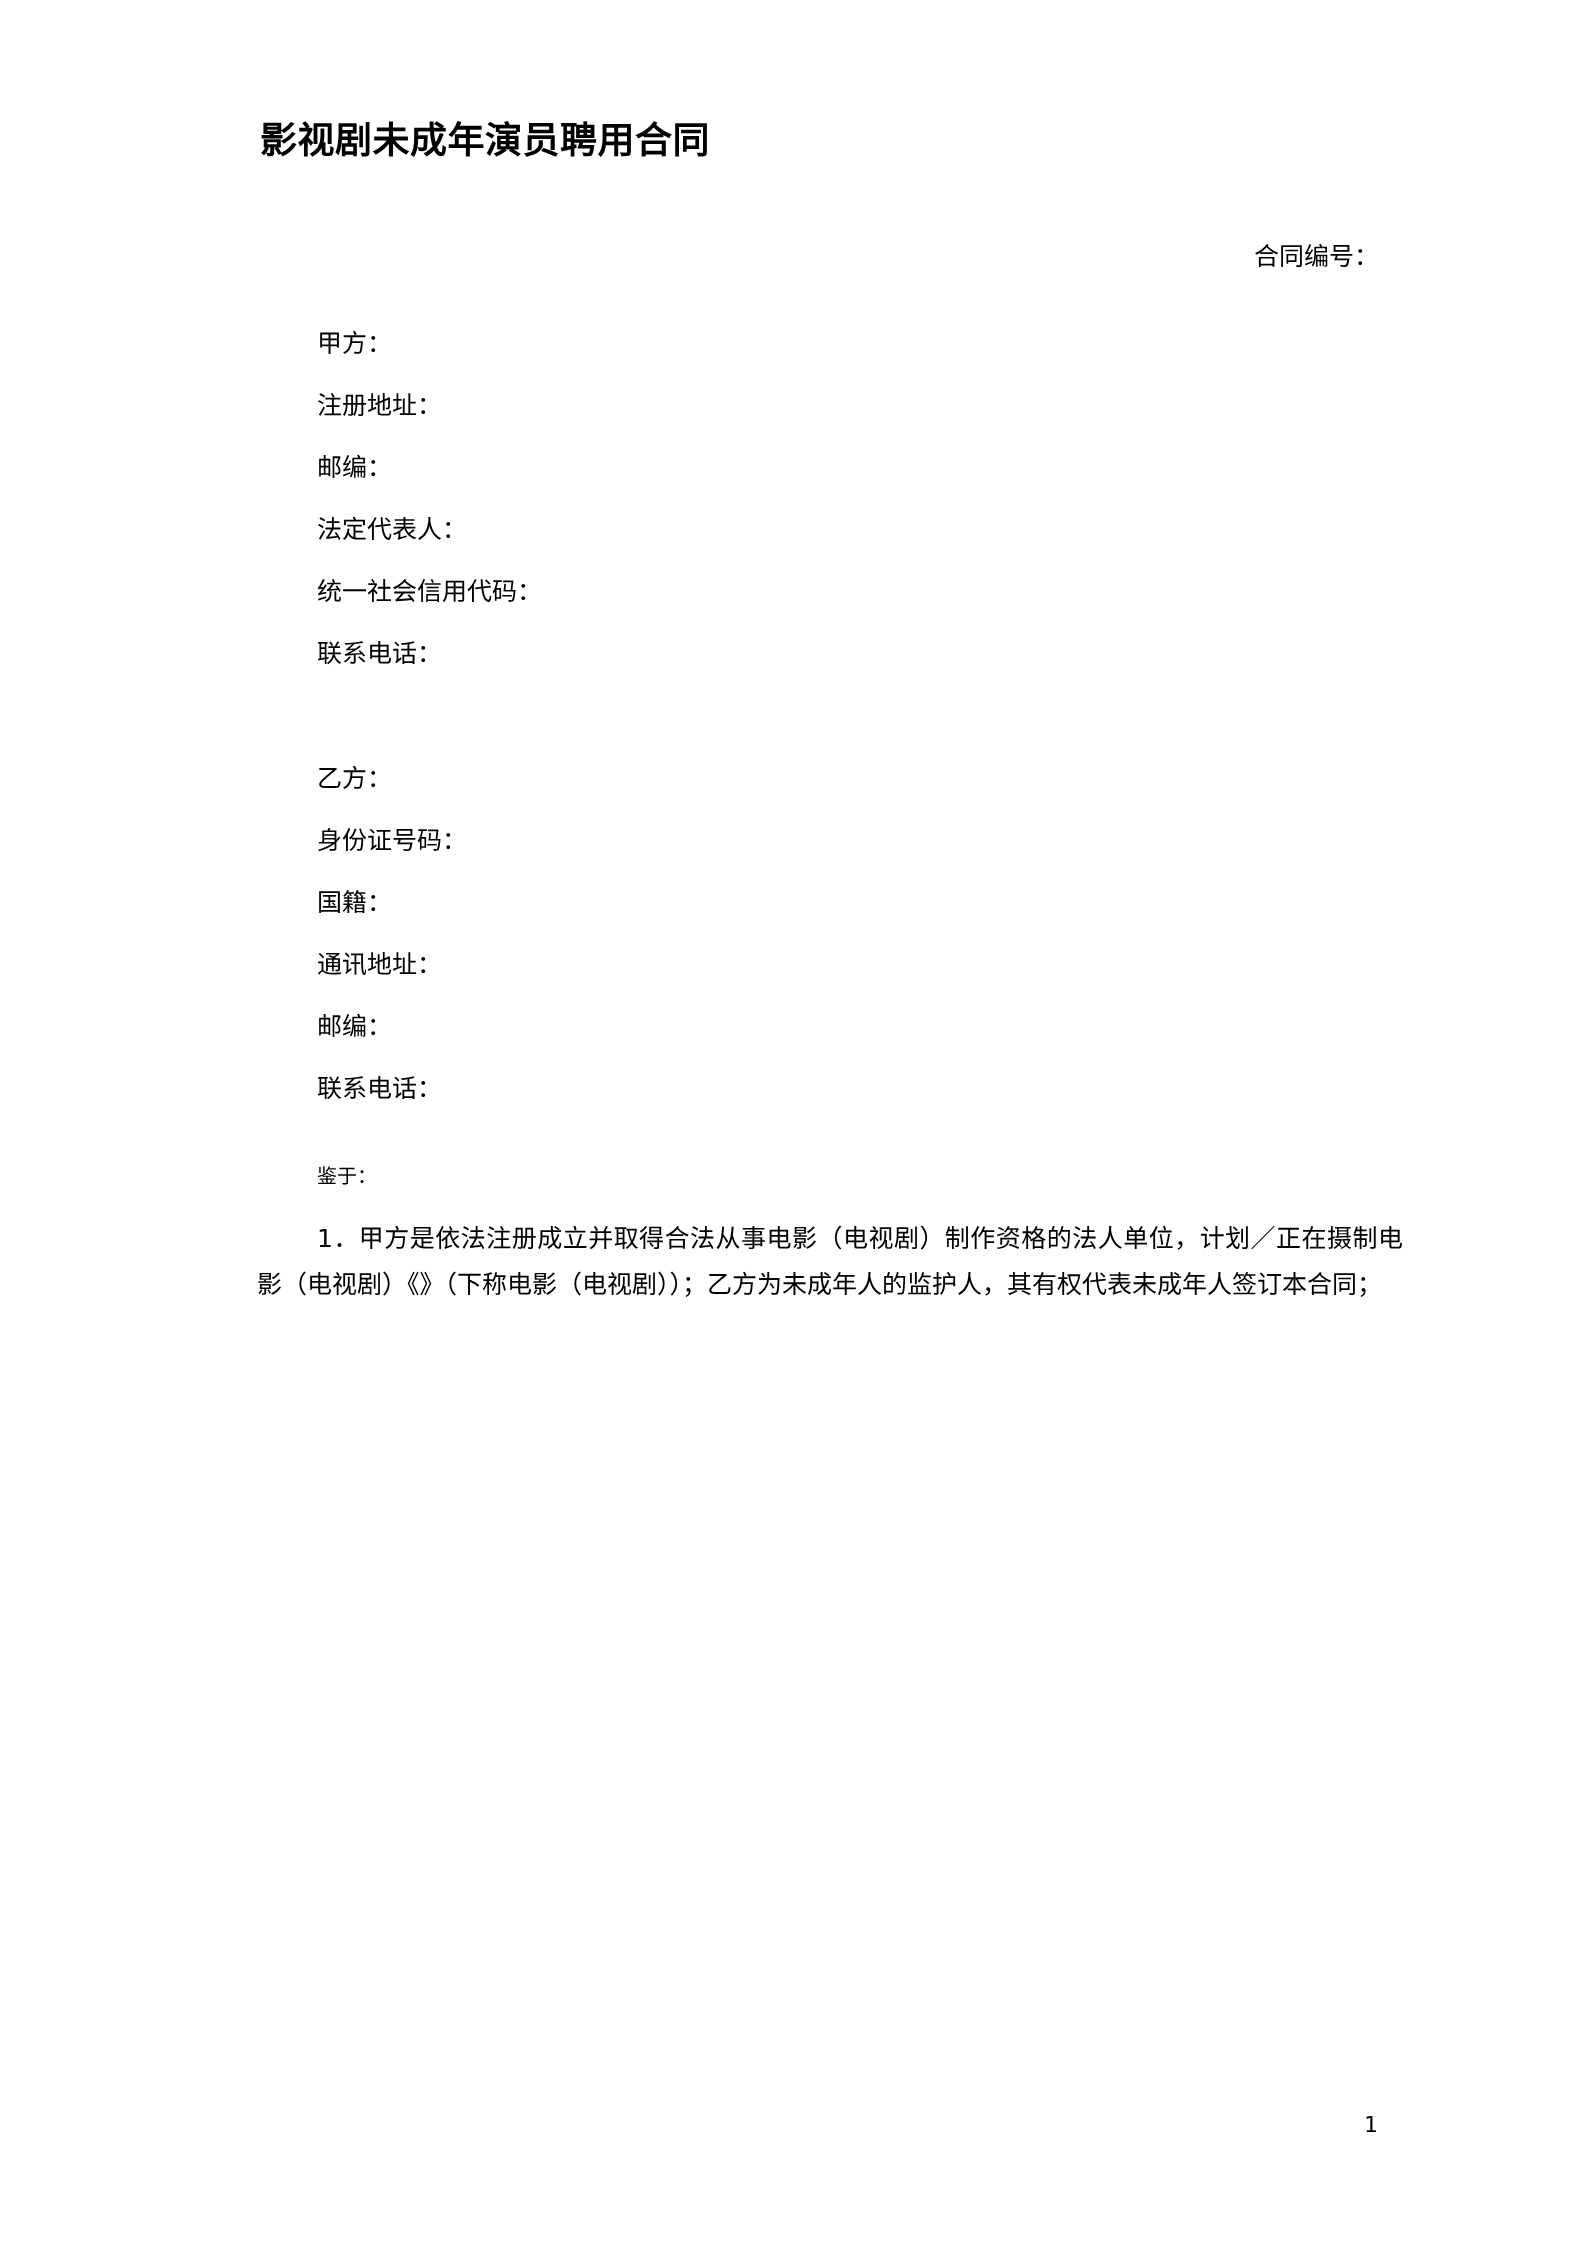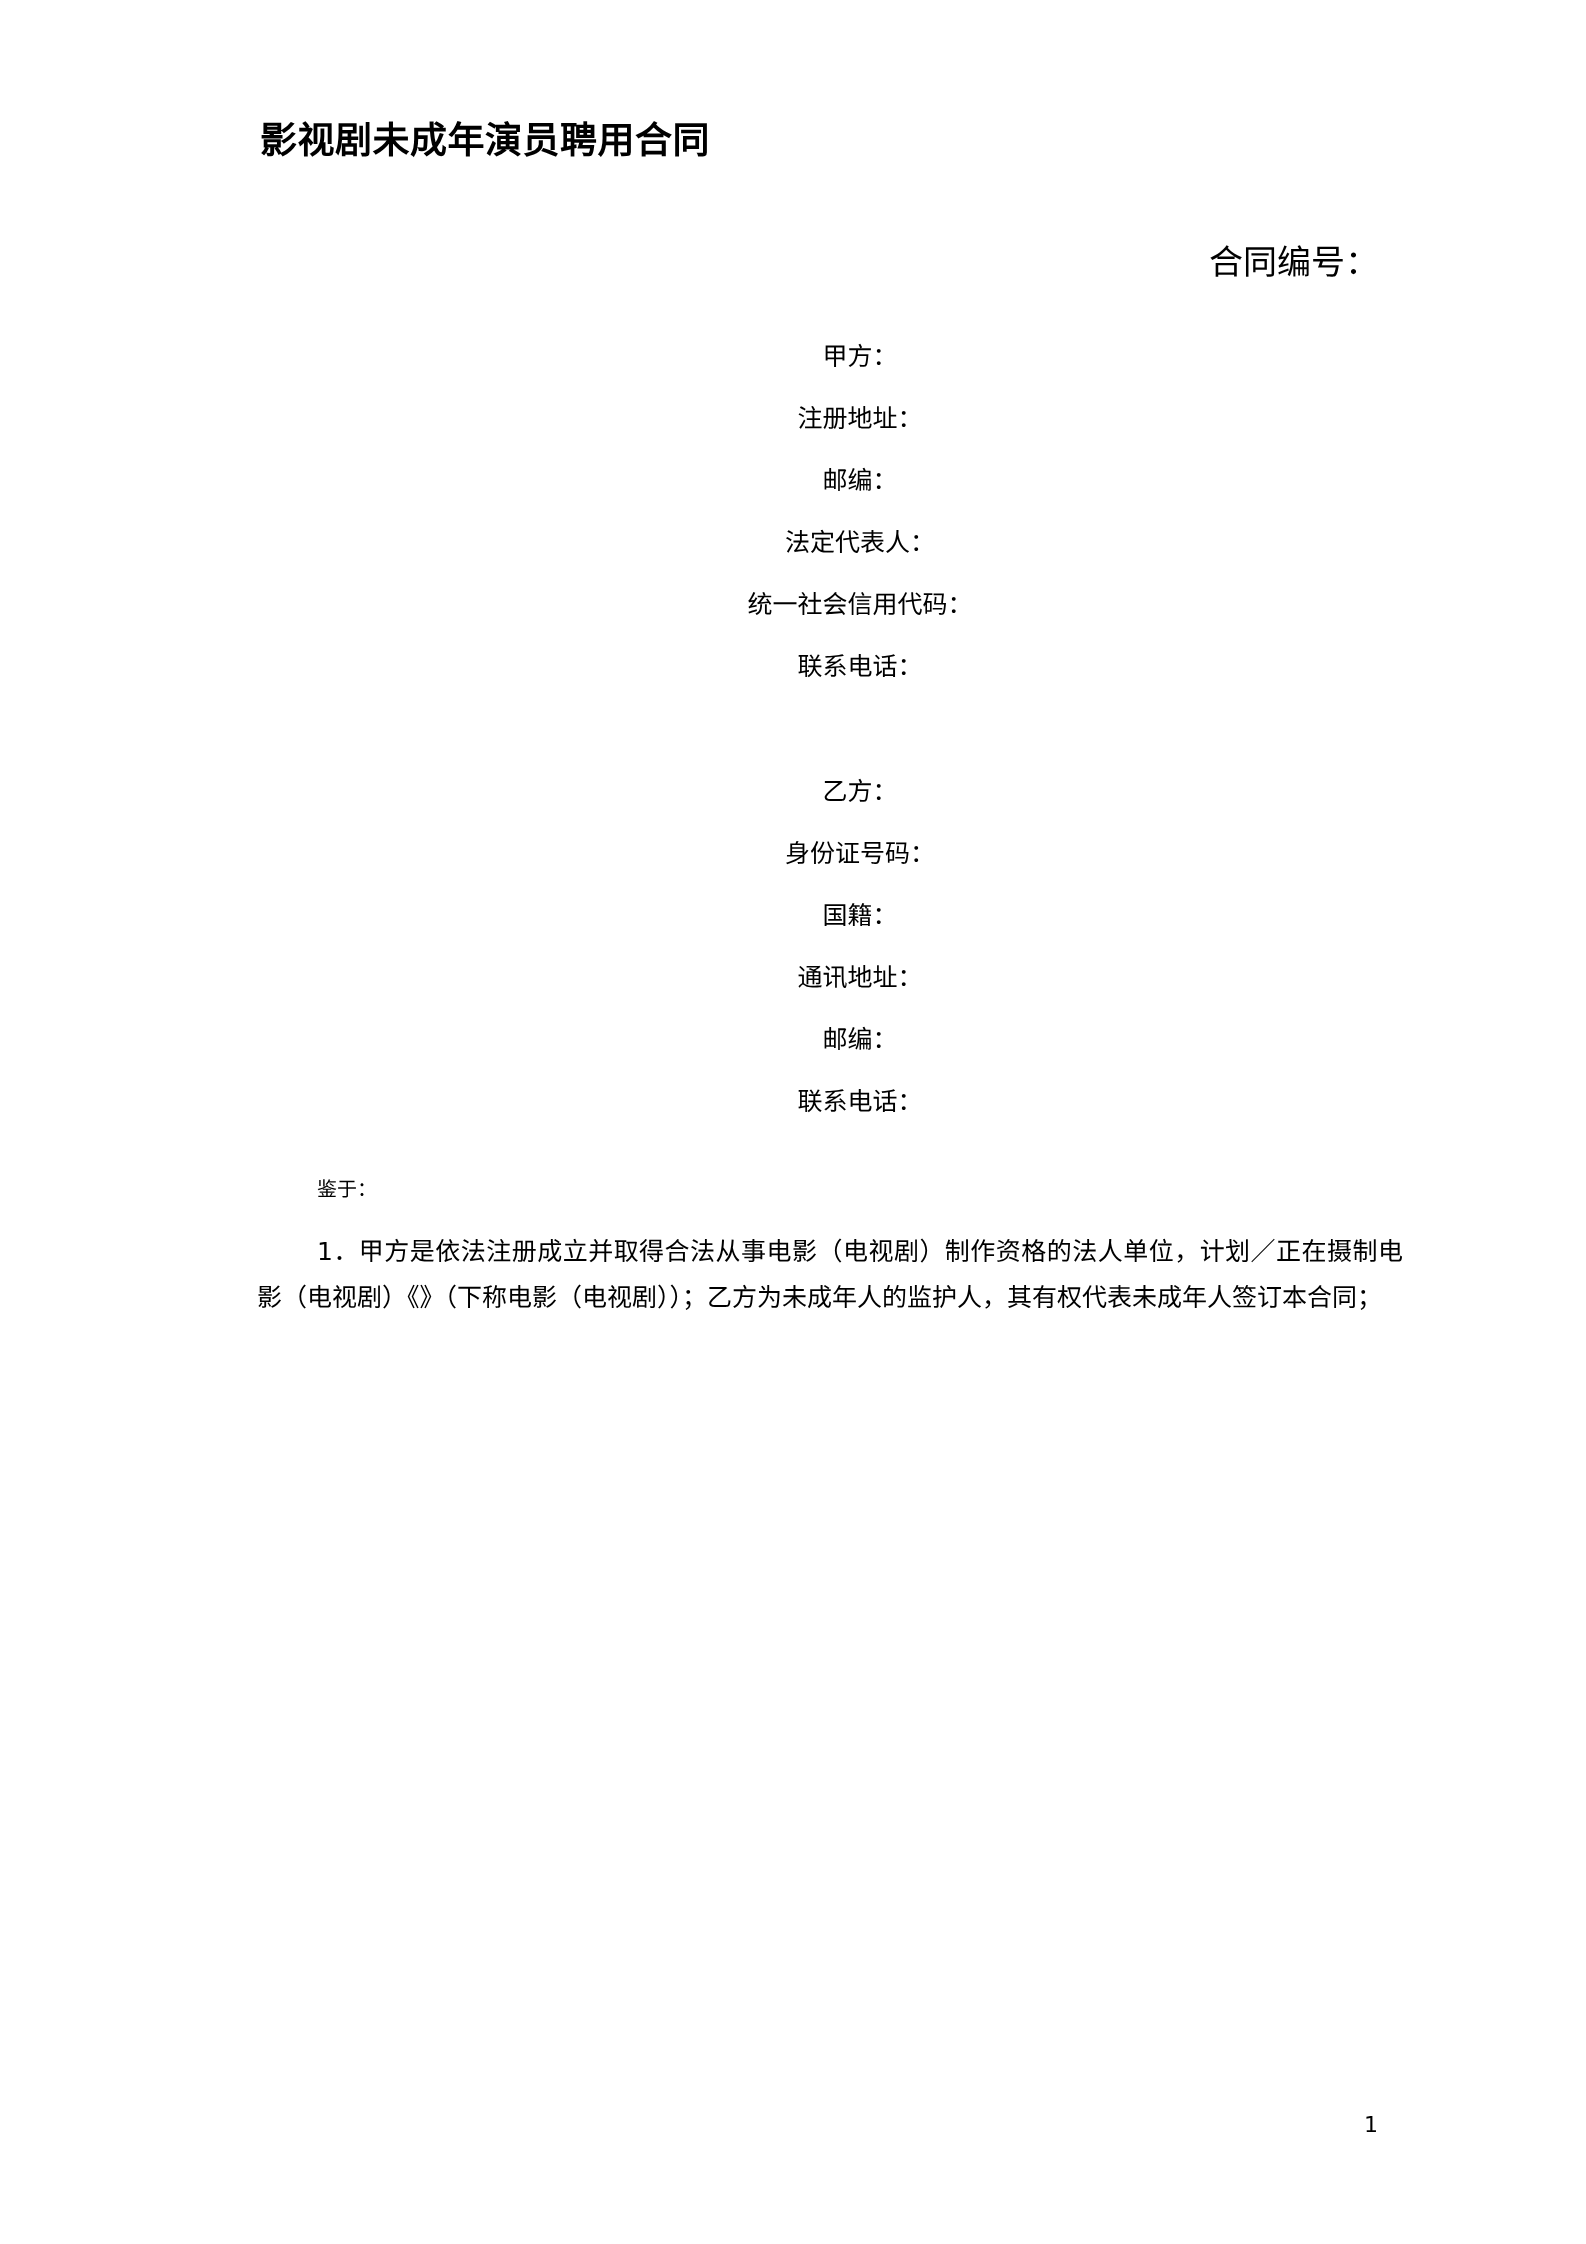--- a/index.html
+++ b/index.html
@@ -32,32 +32,31 @@
   .doc-title {
     font-size: 37px;
     font-weight: bold;
     letter-spacing: 0.5px;
     line-height: 1.3;
     margin: 0 0 0 3px;
   }
   .contract-no {
     margin-top: 74px;
     text-align: right;
-    font-size: 34px;
+    font-size: 25px;
     line-height: 1.4;
     padding-right: 24px;
   }
   .field-block {
     margin-top: 52px;
   }
   .field-line {
     font-size: 25px;
     line-height: 1.4;
     margin: 0 0 27px 60px;
-    text-align: center;
   }
   .field-line.last {
     margin-bottom: 0;
   }
   .party-gap {
     height: 38px;
   }
   .recitals {
     margin-top: 56px;
   }

